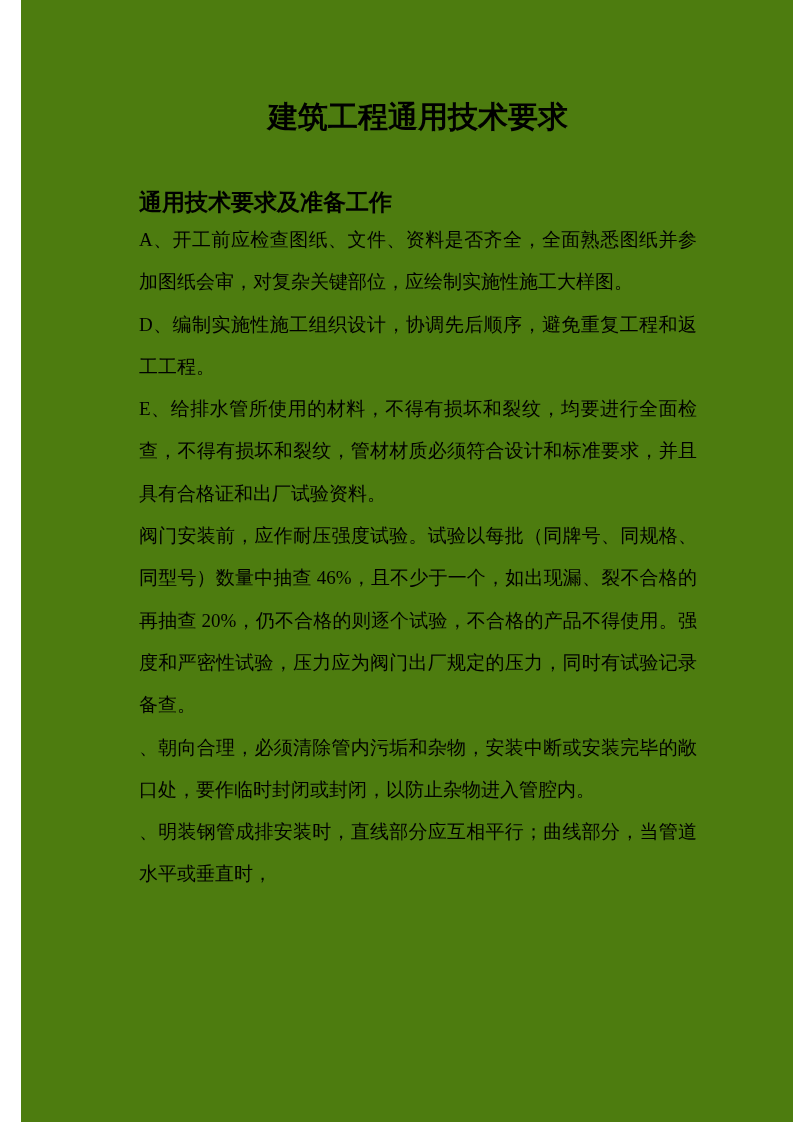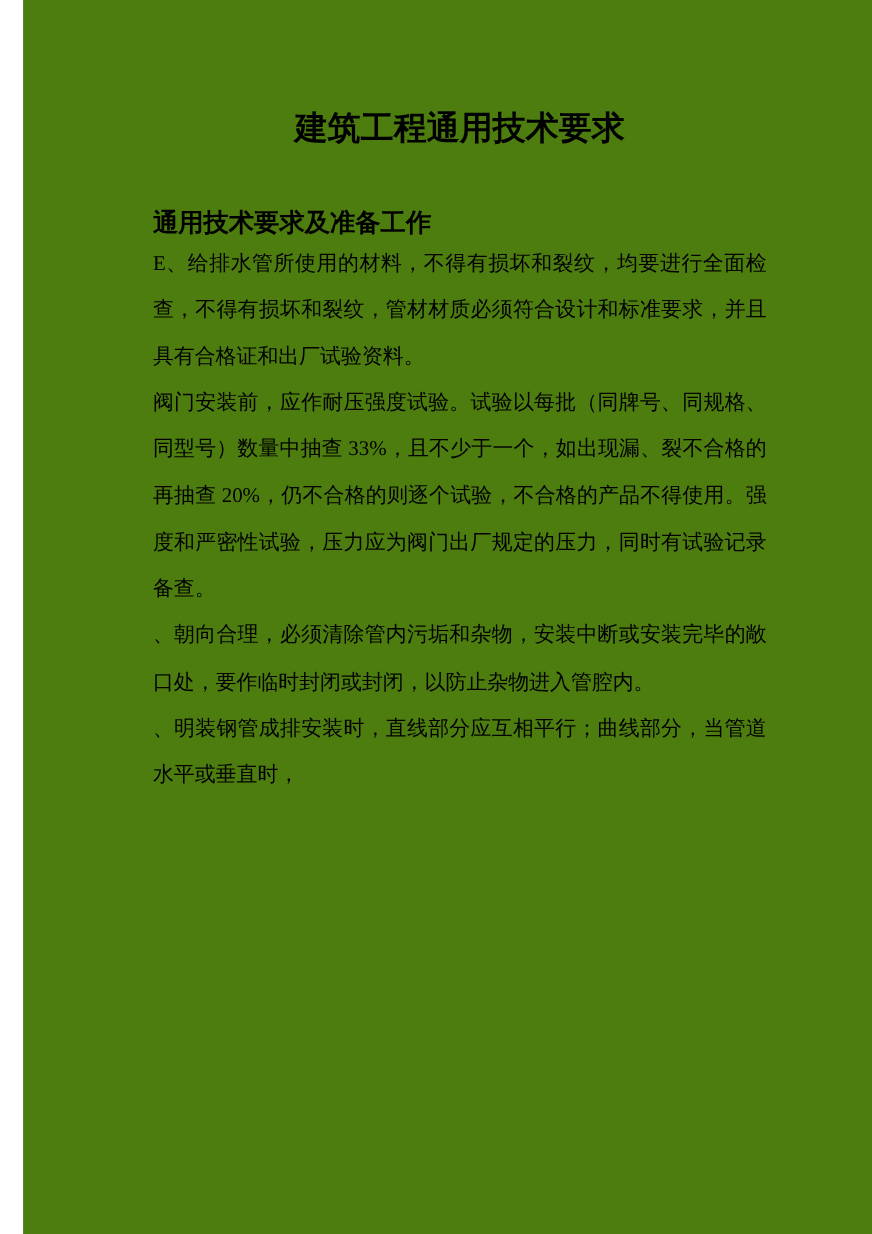--- a/index.html
+++ b/index.html
@@ -44,18 +44,20 @@
     text-indent: 27px;
   }
 </style>
 </head>
 <body>
 
 <div class="page" style="background: #4d7c0f; color: rgb(0, 0, 0); margin-left: 21px;">
   <h1 class="doc-title">建筑工程通用技术要求</h1>
   <h2 class="section-heading">通用技术要求及准备工作</h2>
   <div class="doc-body">
+      <p>A、开工前应检查图纸、文件、资料是否齐全，全面熟悉图纸并参加图纸会审，对复杂关键部位，应绘制实施性施工大样图。</p>
+      <p>D、编制实施性施工组织设计，协调先后顺序，避免重复工程和返工工程。</p>
       <p>E、给排水管所使用的材料，不得有损坏和裂纹，均要进行全面检查，不得有损坏和裂纹，管材材质必须符合设计和标准要求，并且具有合格证和出厂试验资料。</p>
-      <p>阀门安装前，应作耐压强度试验。试验以每批（同牌号、同规格、同型号）数量中抽查 33%，且不少于一个，如出现漏、裂不合格的再抽查 20%，仍不合格的则逐个试验，不合格的产品不得使用。强度和严密性试验，压力应为阀门出厂规定的压力，同时有试验记录备查。</p>
+      <p>阀门安装前，应作耐压强度试验。试验以每批（同牌号、同规格、同型号）数量中抽查 46%，且不少于一个，如出现漏、裂不合格的再抽查 20%，仍不合格的则逐个试验，不合格的产品不得使用。强度和严密性试验，压力应为阀门出厂规定的压力，同时有试验记录备查。</p>
       <p>、朝向合理，必须清除管内污垢和杂物，安装中断或安装完毕的敞口处，要作临时封闭或封闭，以防止杂物进入管腔内。</p>
       <p>、明装钢管成排安装时，直线部分应互相平行；曲线部分，当管道水平或垂直时，</p>
     </div>
 </div>
 
 </body></html>

